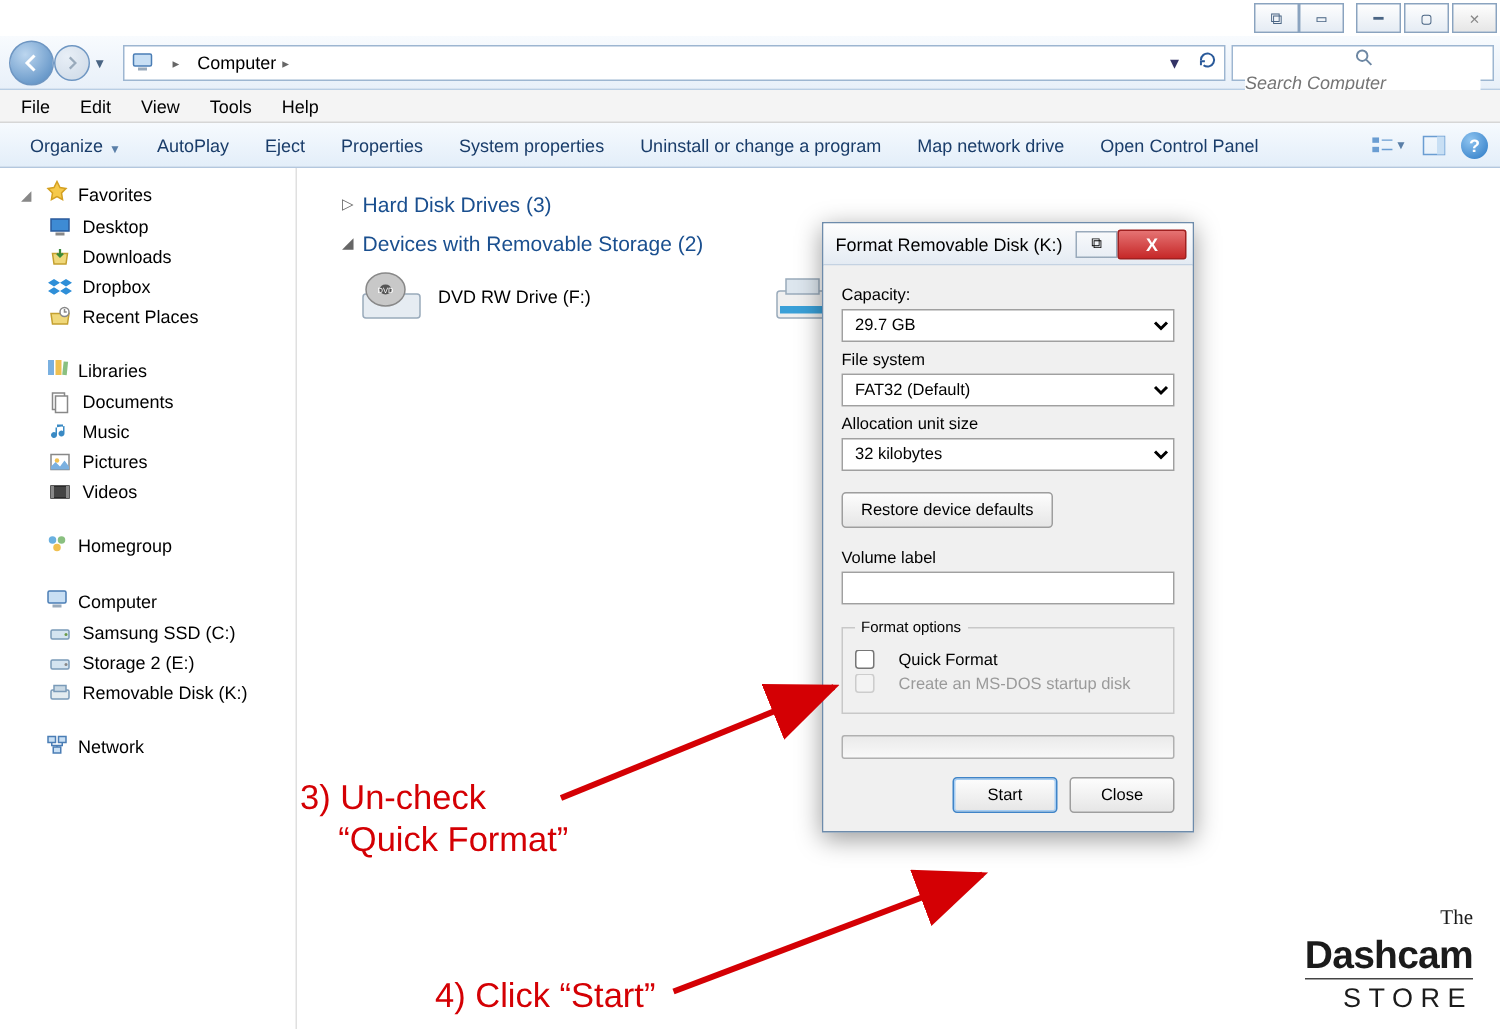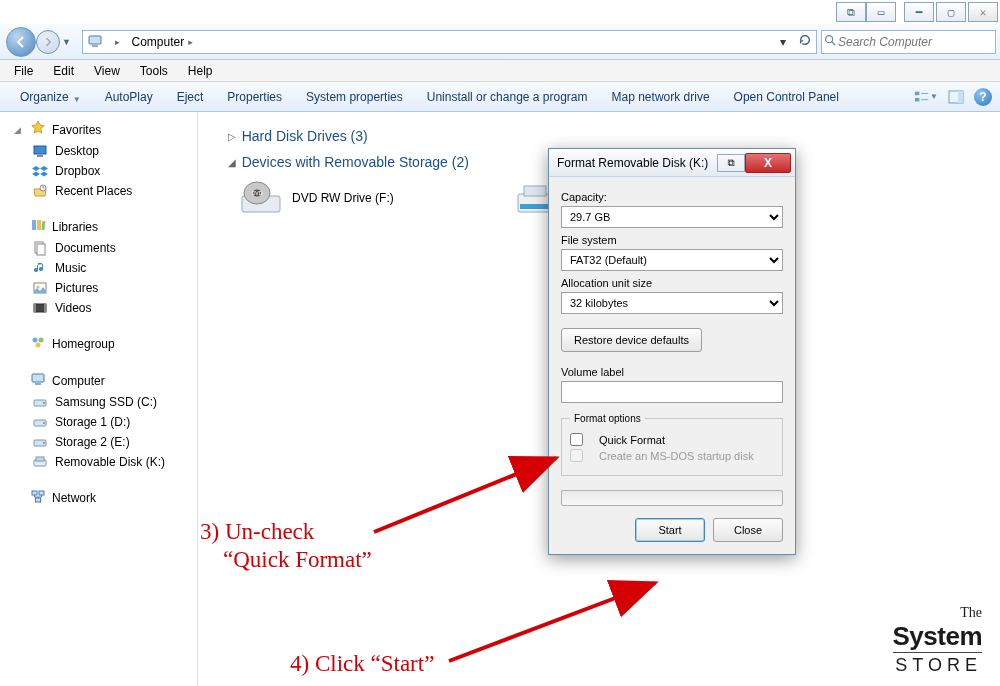--- a/index.html
+++ b/index.html
@@ -50,21 +50,21 @@
   flex:1; height:24px; background:#fff; border:1px solid #9db6d1;
   display:flex; align-items:center; font-size:12px;
 }
 .addrbar .crumb-icon { width:18px; height:18px; margin:0 4px; }
 .addrbar .crumb { padding:0 6px; display:flex; align-items:center; gap:4px;}
 .addrbar .crumb .arr { color:#666; font-size:9px;}
 .addrbar .spacer { flex:1;}
 .addrbar .refresh, .addrbar .dd { width:22px; text-align:center; color:#336; }
 .searchbox {
   width:175px; height:24px; background:#fff; border:1px solid #9db6d1;
-  margin:0 4px; display:flex; align-items:center;
+  margin:0 4px; display:flex; align-items:center;flex-direction:column;
 }
 .searchbox .mag { width:20px; text-align:center; color:#6d87a3;}
 .searchbox input {
   border:none; outline:none; font-size:12px; font-style:italic; color:#888; flex:1;
 }
 
 
 .menubar {
   position:absolute; top:60px; left:0; right:0; height:22px;
   background:#f4f4f4; border-bottom:1px solid #d6d6d6;
@@ -160,21 +160,21 @@
 .dlg-body legend { font-size:10px; padding:0 4px;}
 .dlg-body .chk { display:flex; align-items:center; gap:16px; font-size:11px; margin:3px 0;}
 .dlg-body .chk input { width:13px; height:13px;}
 .dlg-body .chk.disabled { color:#9a9a9a;}
 .dlg-foot { display:flex; justify-content:flex-end; gap:8px; margin-top:12px;}
 .dlg-foot .btn { width:70px; justify-content:center;}
 
 
 .anno {
   position:absolute; color:#d40004; font-size:23px; line-height:1.2;
-  pointer-events:none; font-family:Liberation Serif, serif;
+  pointer-events:none; font-family:Liberation Sans, sans-serif;
 }
 svg.ann-arrow { position:absolute; pointer-events:none;}
 
 
 .logo {
   position:absolute; bottom:10px; right:18px;
   text-align:right; color:#1b1b1b;
 }
 .logo .l1 { font-size:14px; font-family:Georgia,serif;}
 .logo .l2 { font-size:26px; font-weight:600; letter-spacing:-0.5px;}
@@ -298,20 +298,29 @@
           <svg class="svg16" viewBox="0 0 16 16">
             <rect x="2" y="3" width="12" height="8" fill="#3e8bd4" stroke="#2a5a9a"></rect>
             <rect x="5" y="12" width="6" height="2" fill="#888"></rect>
           </svg>
         </span>
         <span>Desktop</span>
       </div>
     <div class="sb-item">
         <span class="sb-icon">
           <svg class="svg16" viewBox="0 0 16 16">
+            <path d="M3 6h10l-1 7H4z" fill="#f0d87a" stroke="#c4a030"></path>
+            <path d="M8 3v5M6 6l2 2 2-2" stroke="#3a8a3a" stroke-width="1.5" fill="none"></path>
+          </svg>
+        </span>
+        <span>Downloads</span>
+      </div>
+    <div class="sb-item">
+        <span class="sb-icon">
+          <svg class="svg16" viewBox="0 0 16 16">
             <path d="M4 3l4 2.5L4 8 0 5.5zM12 3l4 2.5L12 8 8 5.5zM4 8.5l4 2.5-4 2.5L0 11zM12 8.5l4 2.5-4 2.5L8 11z" fill="#2f8fd8"></path>
           </svg>
         </span>
         <span>Dropbox</span>
       </div>
     <div class="sb-item">
         <span class="sb-icon">
           <svg class="svg16" viewBox="0 0 16 16">
             <path d="M2 6h12l-1 7H3z" fill="#f0d87a" stroke="#c4a030"></path>
             <circle cx="11" cy="5" r="3" fill="#fff" stroke="#888"></circle>
@@ -393,29 +402,20 @@
       <span>Computer</span>
     </div>
     <div class="sb-item">
         <span class="sb-icon">
           <svg class="svg16" viewBox="0 0 16 16">
             <rect x="2" y="6" width="12" height="6" rx="1" fill="#d4e4f0" stroke="#7a9ab8"></rect>
             <circle cx="12" cy="9" r="1" fill="#6a9a4a"></circle>
           </svg>
         </span>
         <span>Samsung SSD (C:)</span>
-      </div>
-    <div class="sb-item">
-        <span class="sb-icon">
-          <svg class="svg16" viewBox="0 0 16 16">
-            <rect x="2" y="6" width="12" height="6" rx="1" fill="#d4e4f0" stroke="#7a9ab8"></rect>
-            <circle cx="12" cy="9" r="1" fill="#888"></circle>
-          </svg>
-        </span>
-        <span>Storage 1 (D:)</span>
       </div>
     <div class="sb-item">
         <span class="sb-icon">
           <svg class="svg16" viewBox="0 0 16 16">
             <rect x="2" y="6" width="12" height="6" rx="1" fill="#d4e4f0" stroke="#7a9ab8"></rect>
             <circle cx="12" cy="9" r="1" fill="#888"></circle>
           </svg>
         </span>
         <span>Storage 2 (E:)</span>
       </div>
@@ -546,15 +546,15 @@
   <defs>
       <marker id="ah2" markerWidth="12" markerHeight="10" refX="11" refY="5" orient="auto">
         <path d="M0 0 L12 5 L0 10 z" fill="#d40004"></path>
       </marker>
     </defs>
   <line x1="4" y1="86" x2="210" y2="8" stroke="#d40004" stroke-width="4" marker-end="url(#ah2)"></line>
 </svg>
 
 <div class="logo">
   <div class="l1">The</div>
-  <div class="l2">System</div>
+  <div class="l2">Dashcam</div>
   <div class="l3">STORE</div>
 </div>
 
 </body></html>

